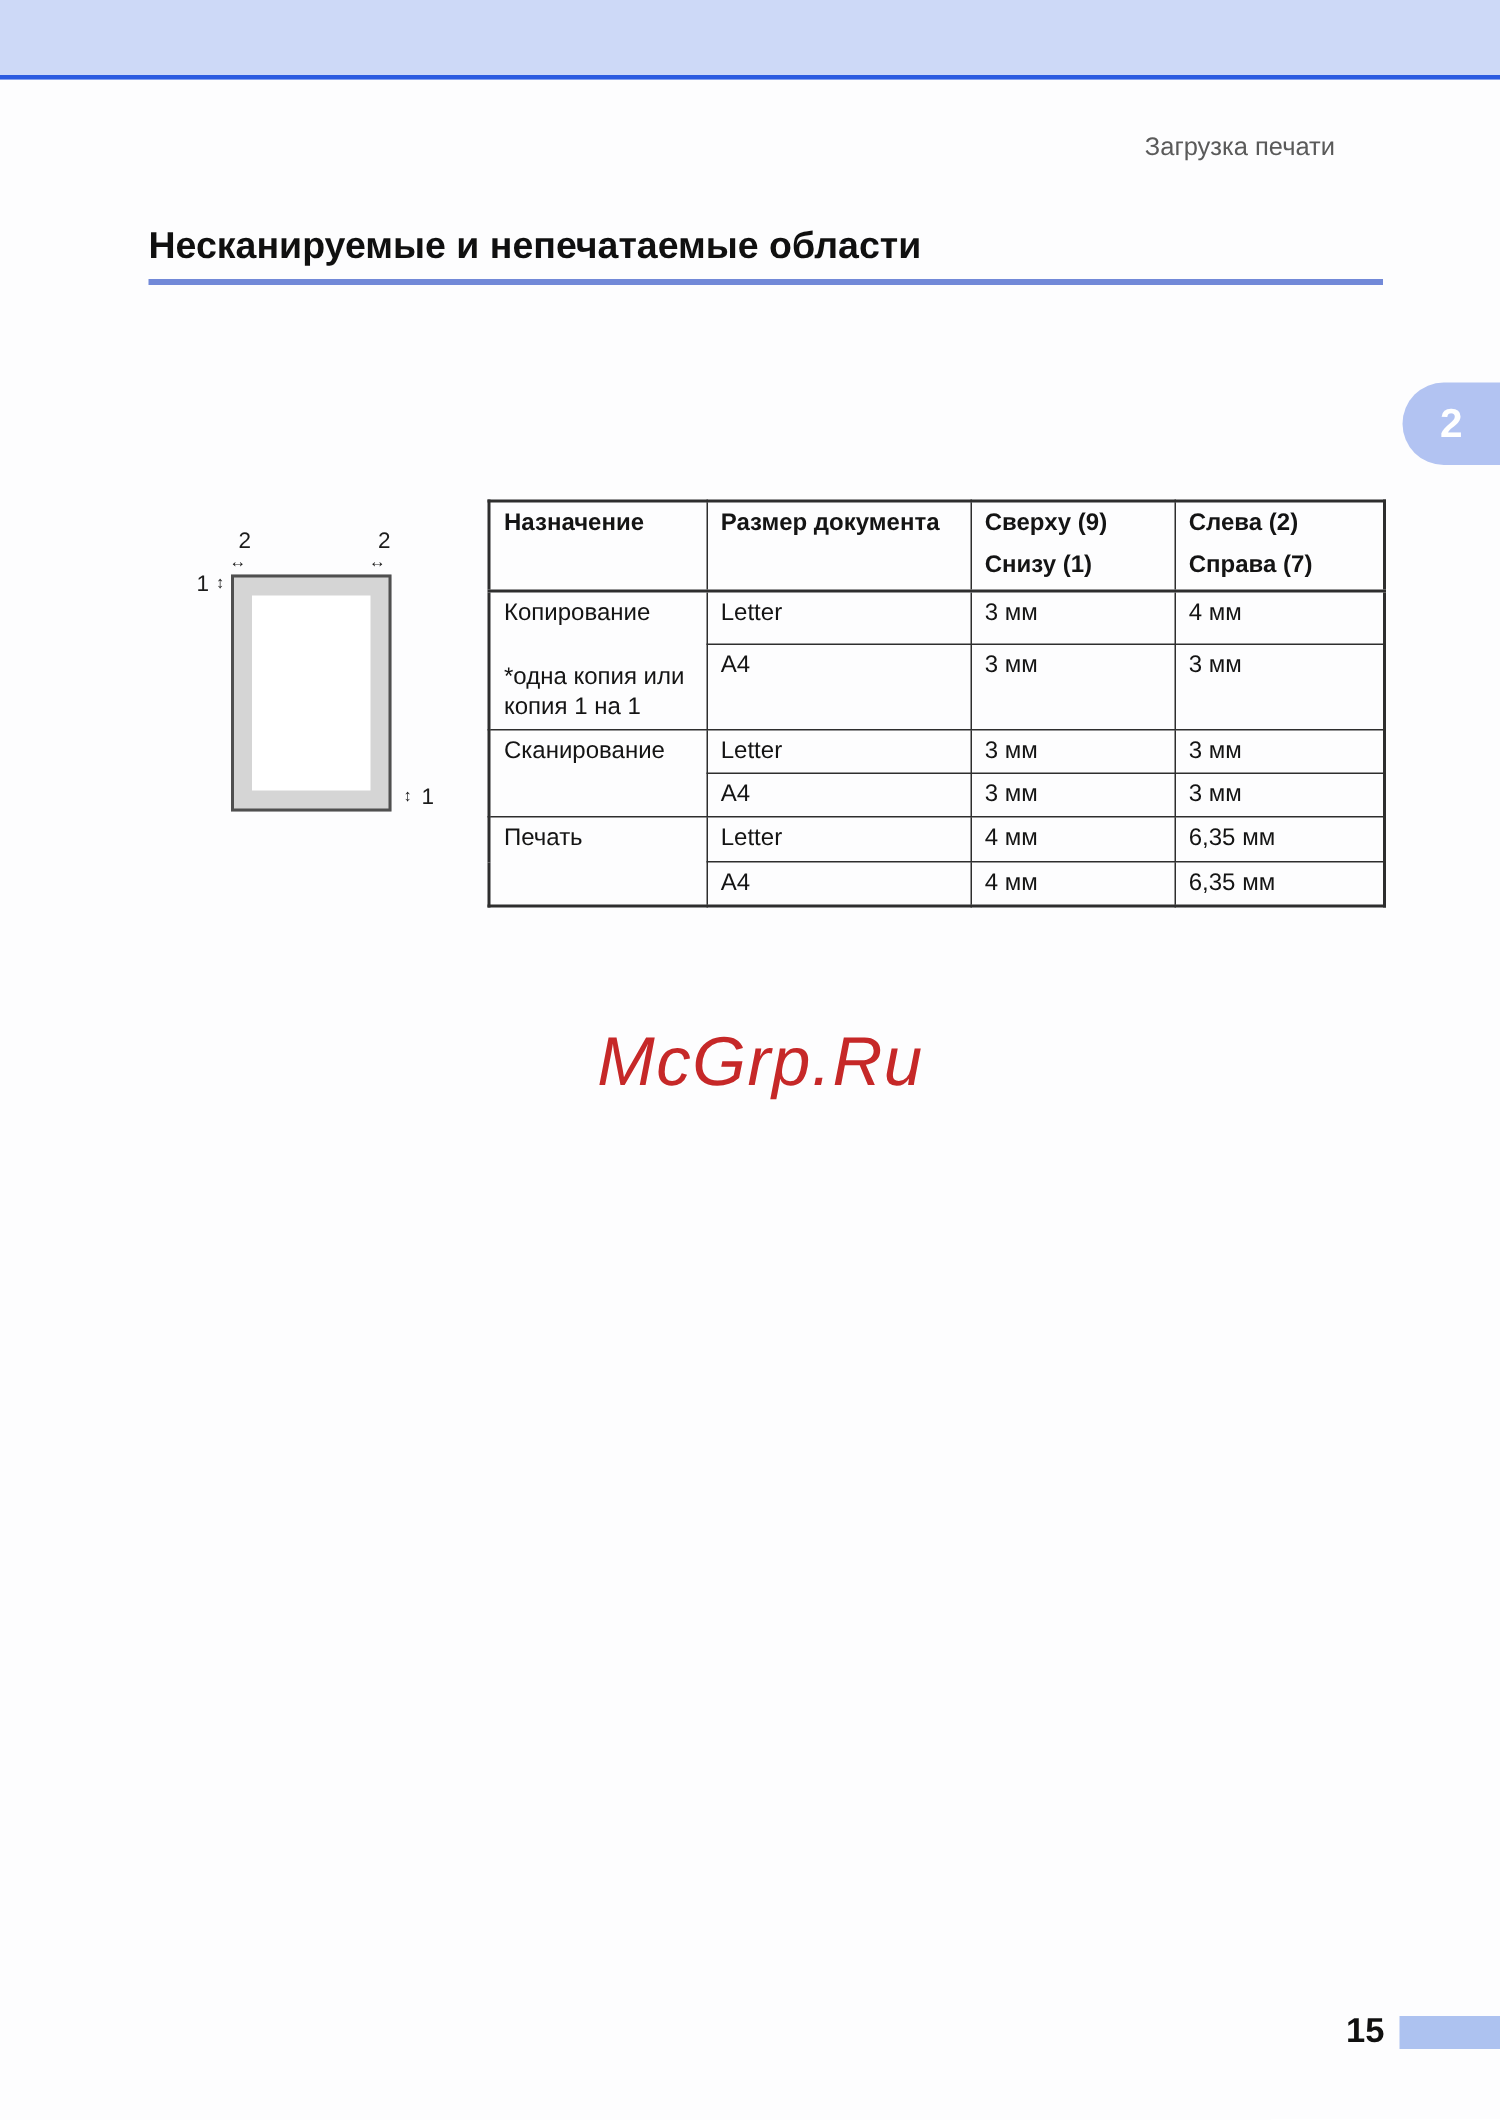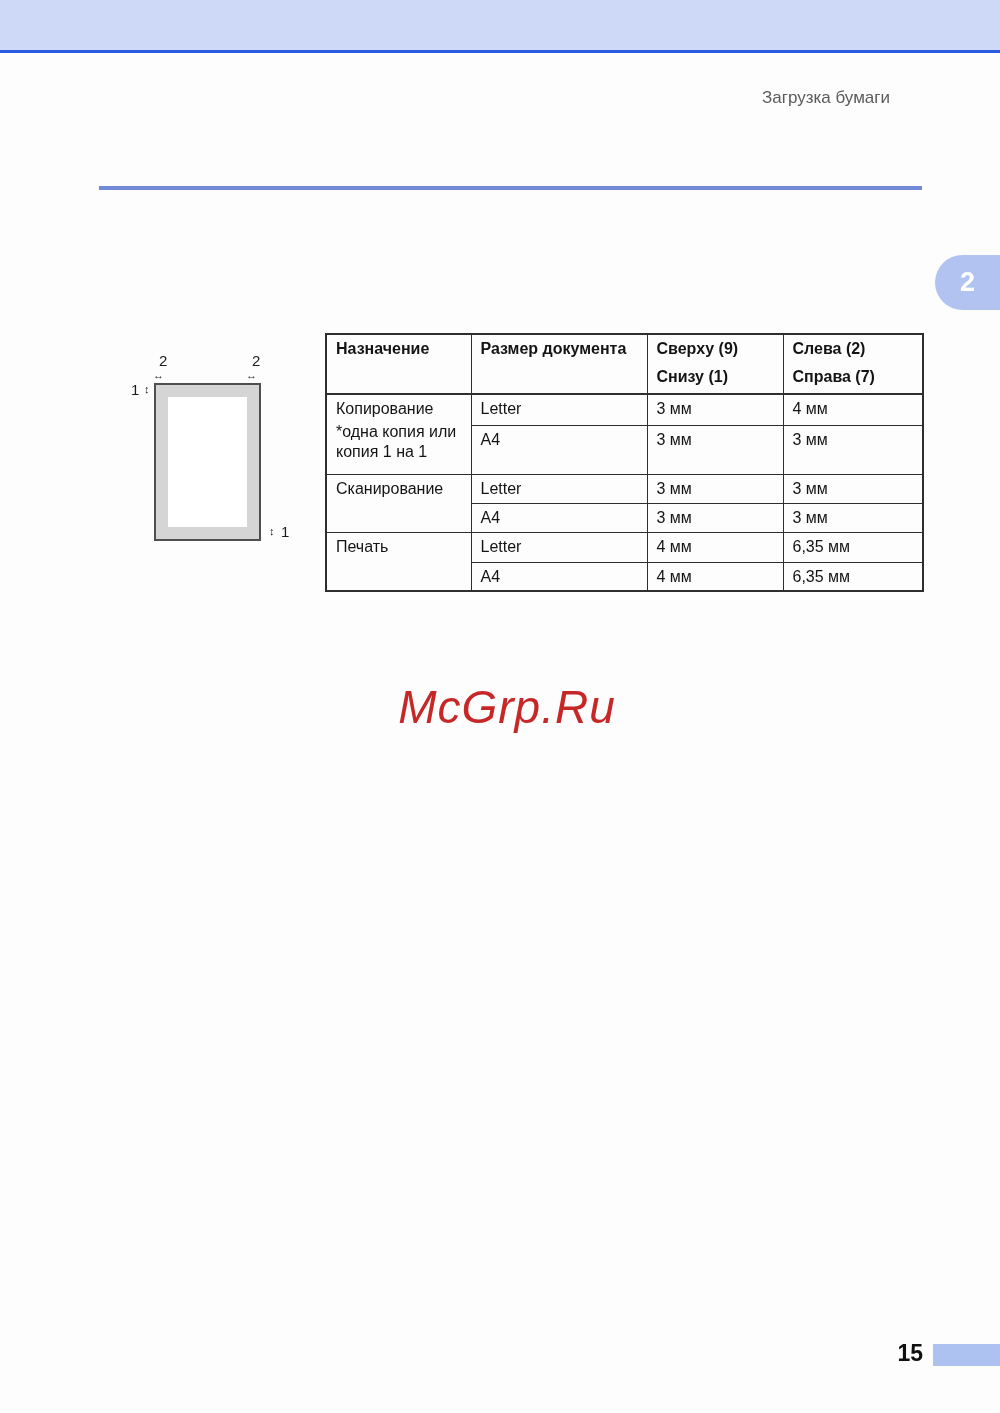--- a/index.html
+++ b/index.html
@@ -75,21 +75,21 @@
   .areas-table th, .areas-table td {
     border: 1px solid #2e2e2e;
     vertical-align: top; text-align: left;
     padding: 5px 6px 4px 9px;
   }
   .areas-table thead th {
     font-weight: bold; white-space: nowrap;
     border-bottom: 2px solid #2e2e2e;
   }
   .hline2 { margin-top: 10px; }
-  .note { margin-top: 4px; line-height: 20px; }
+  .note { margin-top: 24px; line-height: 20px; }
   tr.rh { height: 60px; margin-left: 40px; }
   tr.r1 { height: 31px; }
   tr.r2 { height: 49px; }
   tr.r3 { height: 29px; margin-top: 31px; }
   tr.r4 { height: 29px; }
   tr.r5 { height: 30px; }
   tr.r6 { height: 29px; }
 
   
   .watermark {
@@ -108,22 +108,23 @@
     background: #adc2f0;
   }
 </style>
 </head>
 <body>
 
 <div class="page">
 
   <div class="topbar"></div>
 
-  <div class="running-head">Загрузка бумаги</div>
-
+  <div class="running-head">Загрузка печати</div>
+
+  <h1 class="doc-title">Несканируемые и непечатаемые области</h1>
   <div class="title-rule"></div>
 
 
   <div class="chapter-badge">2</div>
 
   <div class="diagram">
     <span class="dlabel l2a">2</span>
     <span class="darrow a2a">↔</span>
     <span class="dlabel l2b">2</span>
     <span class="darrow a2b">↔</span>

